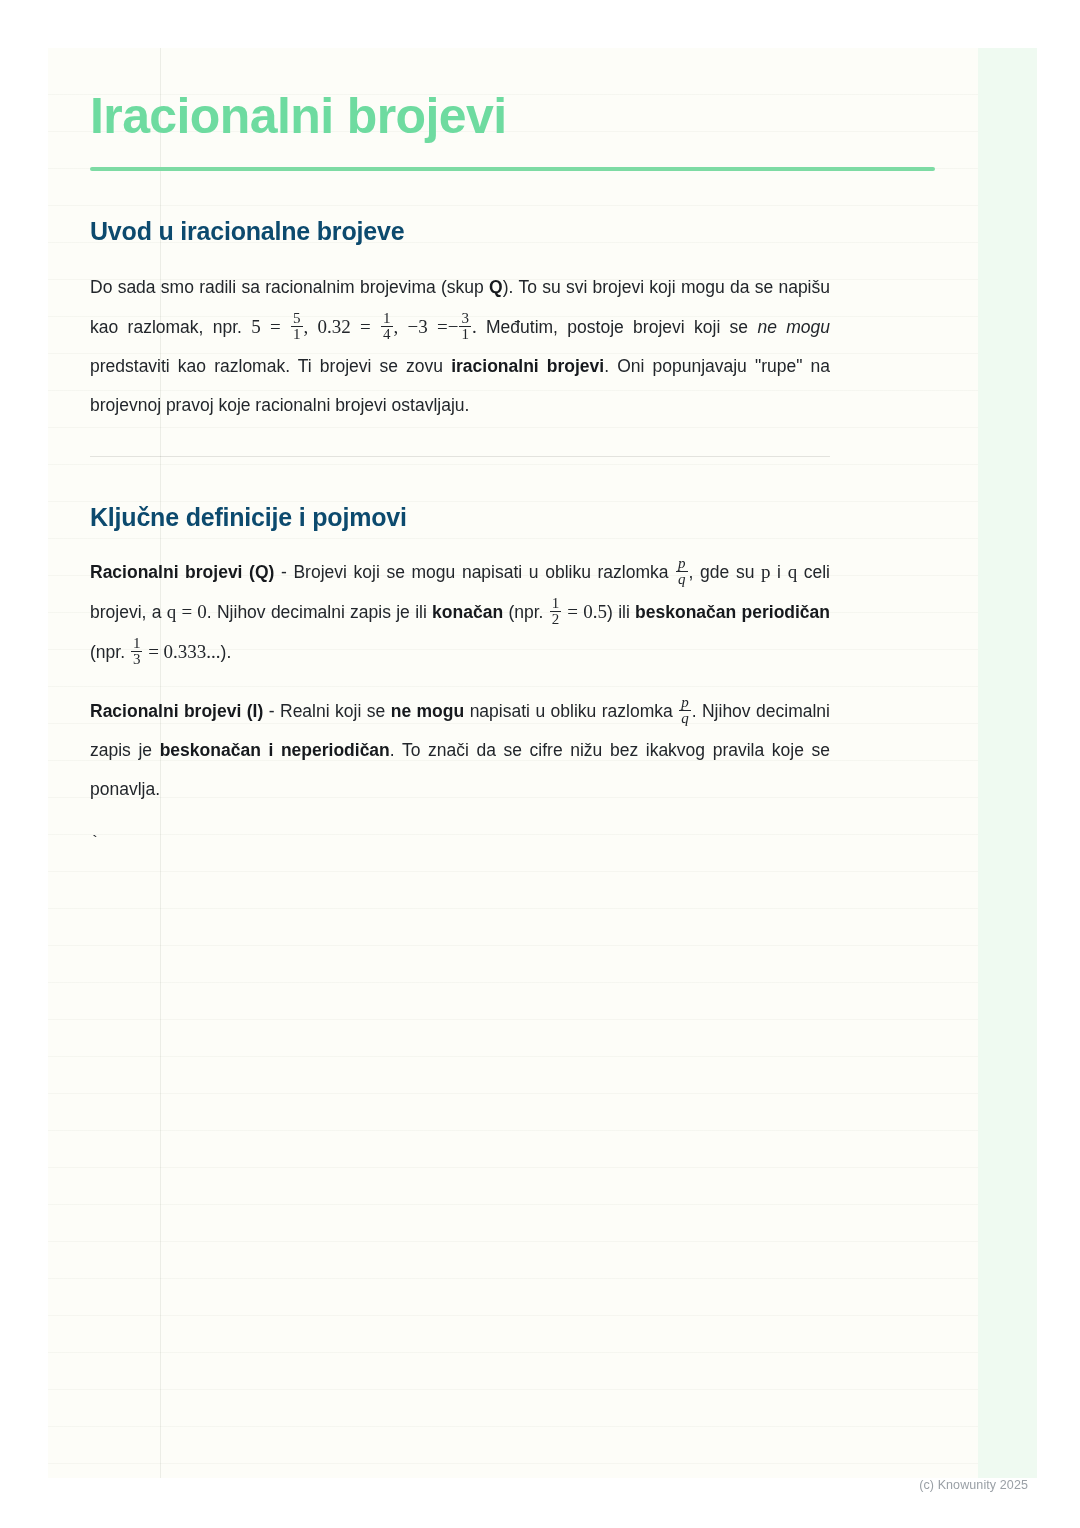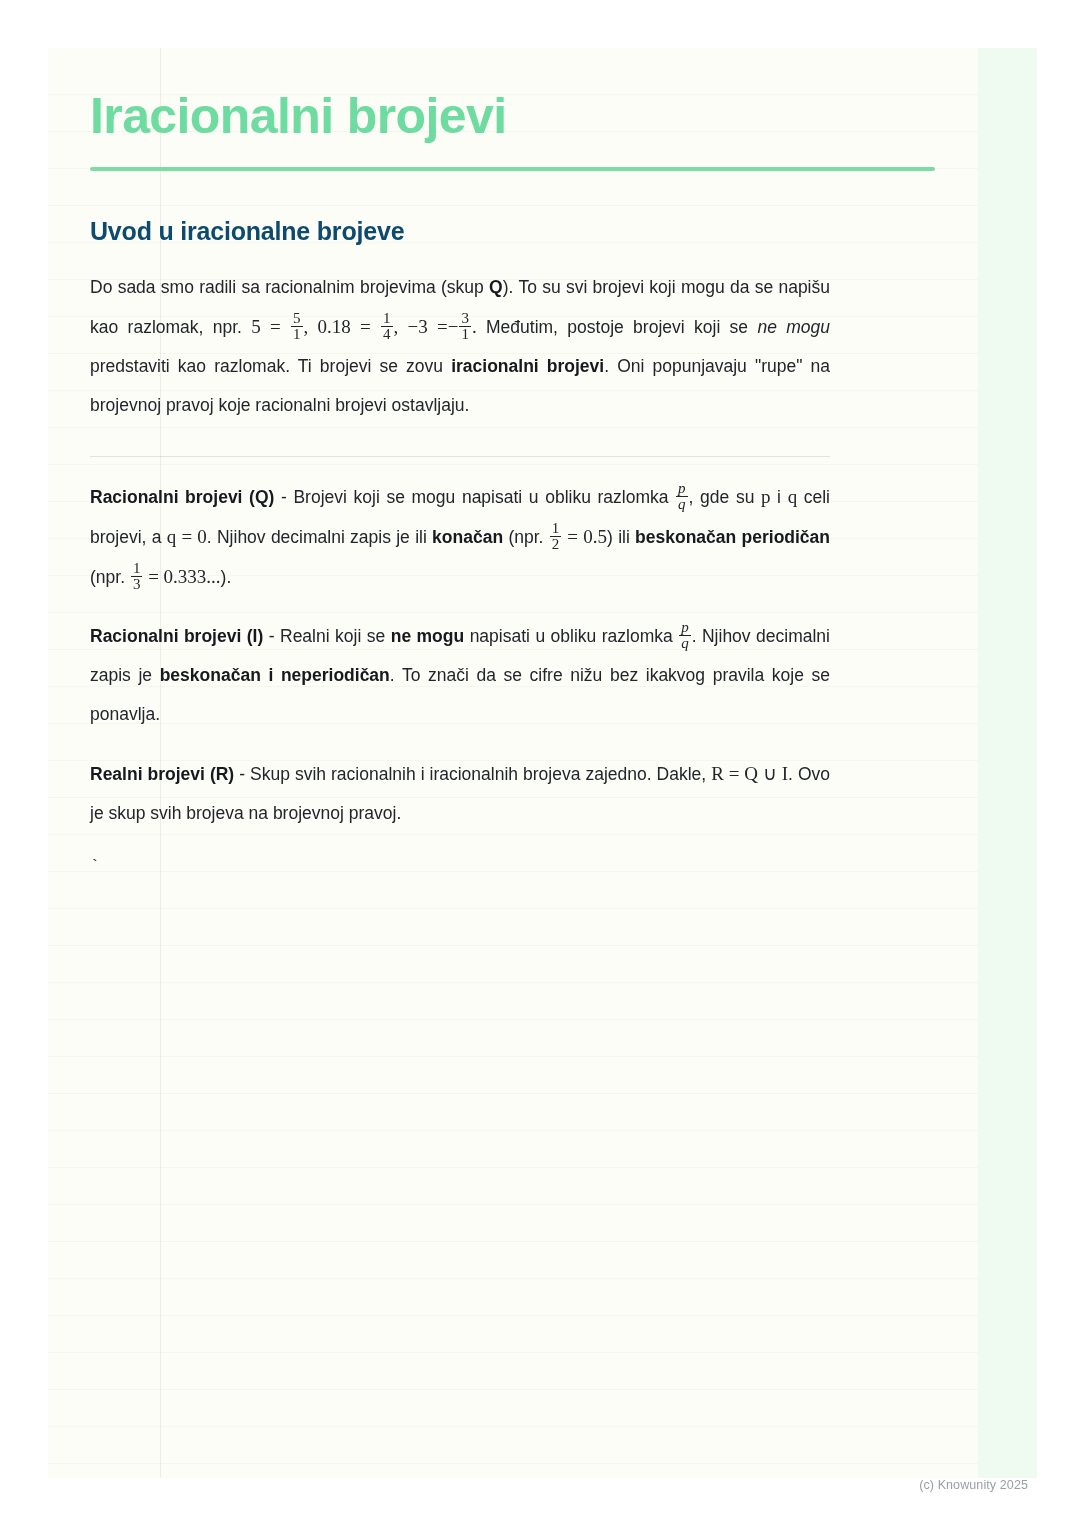--- a/index.html
+++ b/index.html
@@ -175,34 +175,34 @@
   <div class="content">
 
     <h1 class="doc-title">Iracionalni brojevi</h1>
     <div class="title-rule"></div>
 
     <h2 class="section-heading">Uvod u iracionalne brojeve</h2>
 
     <p class="para first-body"><span>Do sada smo radili sa racionalnim brojevima (skup </span><b>Q</b><span>). To su svi brojevi koji mogu da se napišu kao razlomak, npr. </span><span class="math"><span class="n">5</span>
         <span class="n">=</span>
         <span class="frac"><span class="num">5</span><span class="den">1</span></span><span class="n">, </span>
-        <span class="n">0.18</span>
+        <span class="n">0.32</span>
         <span class="n">=</span>
         <span class="frac"><span class="num">1</span><span class="den">4</span></span><span class="n">, </span>
         <span class="n">−3</span>
         <span class="n">=</span><span class="n">−</span><span class="frac"><span class="num">3</span><span class="den">1</span></span><span class="n">.</span></span><span> Međutim, postoje brojevi koji se </span><i>ne mogu</i><span> predstaviti kao razlomak. Ti brojevi se zovu </span><b>iracionalni brojevi</b><span>. Oni popunjavaju "rupe" na brojevnoj pravoj koje racionalni brojevi ostavljaju.</span></p>
 
     <div class="section-divider"></div>
 
+    <h2 class="section-heading">Ključne definicije i pojmovi</h2>
 
     <p class="para"><b>Racionalni brojevi (Q)</b><span> - </span><span>Brojevi koji se mogu napisati u obliku razlomka </span><span class="frac ital"><span class="num">p</span><span class="den">q</span></span><span>, gde su </span><span class="math v">p</span><span> i </span><span class="math v">q</span><span> celi brojevi, a </span><span class="math v">q = 0</span><span>. Njihov decimalni zapis je ili </span><b>konačan</b><span> (npr. </span><span class="frac"><span class="num">1</span><span class="den">2</span></span><span class="math n"> = 0.5</span><span>) ili </span><b>beskonačan periodičan</b><span> (npr. </span><span class="frac"><span class="num">1</span><span class="den">3</span></span><span class="math n"> = 0.333...</span><span>).</span></p>
 
     <p class="para"><b>Racionalni brojevi (I)</b><span> - </span><span>Realni koji se </span><b>ne mogu</b><span> napisati u obliku razlomka </span><span class="frac ital"><span class="num">p</span><span class="den">q</span></span><span>. Njihov decimalni zapis je </span><b>beskonačan i neperiodičan</b><span>. To znači da se cifre nižu bez ikakvog pravila koje se ponavlja.</span></p>
 
-    <p class="para"><b>Realni brojevi (R)</b><span> - </span><span>Skup svih racionalnih i iracionalnih brojeva zajedno. Dakle, </span><span class="math v">R = Q ∪ I</span><span>. Ovo je skup svih brojeva na brojevnoj pravoj.</span></p>
 
     <div class="tick-mark">`</div>
 
   </div>
 
   <div class="footer-credit">(c) Knowunity 2025</div>
 
 </div>
 
 </body></html>

